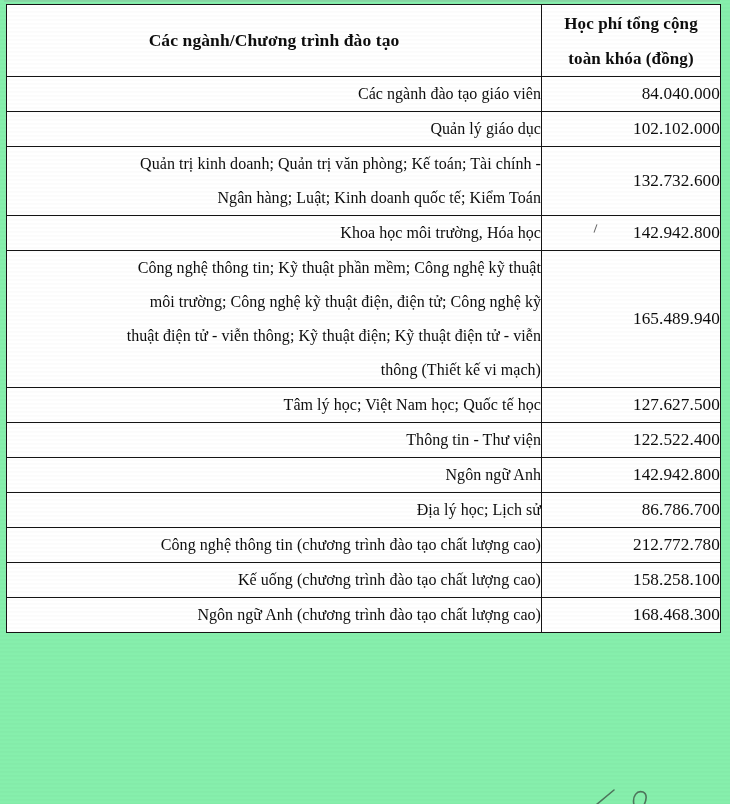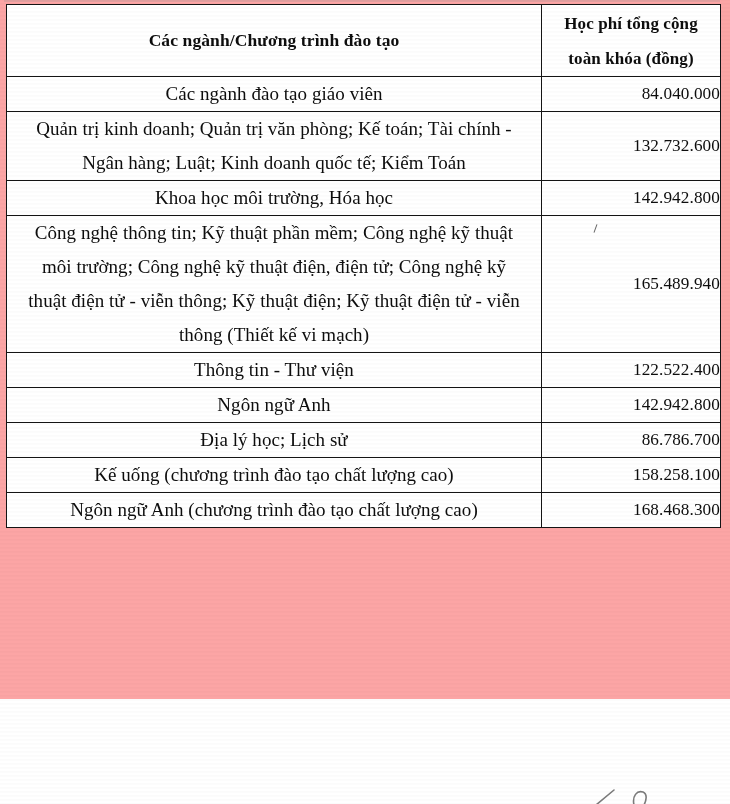--- a/index.html
+++ b/index.html
@@ -15,22 +15,22 @@
     color: #0d0d0d;
     position: relative;
   }
 
   
   #page {
     position: absolute;
     left: 0;
     top: 0;
     width: 730px;
-    height: 699px;
-    background: #fca5a5;
+    height: 804px;
+    background: #86efac;
   }
 
   
   #scan-noise {
     position: absolute;
     left: 0; top: 0;
     width: 730px; height: 804px;
     pointer-events: none;
     opacity: 0.055;
     background:
@@ -72,22 +72,22 @@
     height: 71px;
     letter-spacing: 0.1px;
   }
   .hdr-cell.fee {
     font-size: 17px;
   }
   .hdr-line { display: block; white-space: nowrap; }
 
   
   .prog-cell {
-    text-align: center;
-    font-size: 19px;
+    text-align: right;
+    font-size: 16px;
     line-height: 34px;
     padding: 1px 0 1px 9px;
     letter-spacing: 0.05px;
   }
   .prog-line { display: block; white-space: nowrap; }
 
   .fee-cell {
     text-align: right;
     font-size: 17.2px;
     line-height: 34px;
@@ -166,20 +166,26 @@
     </thead>
     <tbody>
 
       <tr class="r-1">
         <td class="prog-cell">
           <span class="prog-line">Các ngành đào tạo giáo viên</span>
         </td>
         <td class="fee-cell">84.040.000</td>
       </tr>
 
+      <tr class="r-1">
+        <td class="prog-cell">
+          <span class="prog-line">Quản lý giáo dục</span>
+        </td>
+        <td class="fee-cell">102.102.000</td>
+      </tr>
 
       <tr class="r-2">
         <td class="prog-cell">
           <span class="prog-line">Quản trị kinh doanh; Quản trị văn phòng; Kế toán; Tài chính -</span>
           <span class="prog-line">Ngân hàng; Luật; Kinh doanh quốc tế; Kiểm Toán</span>
         </td>
         <td class="fee-cell">132.732.600</td>
       </tr>
 
       <tr class="r-1">
@@ -194,20 +200,26 @@
           <span class="prog-line">Công nghệ thông tin; Kỹ thuật phần mềm; Công nghệ kỹ thuật</span>
           <span class="prog-line">môi trường; Công nghệ kỹ thuật điện, điện tử; Công nghệ kỹ</span>
           <span class="prog-line">thuật điện tử - viễn thông; Kỹ thuật điện; Kỹ thuật điện tử - viễn</span>
           <span class="prog-line">thông (Thiết kế vi mạch)</span>
         </td>
         <td class="fee-cell">165.489.940</td>
       </tr>
 
 
 
+      <tr class="r-1">
+        <td class="prog-cell">
+          <span class="prog-line">Tâm lý học; Việt Nam học; Quốc tế học</span>
+        </td>
+        <td class="fee-cell">127.627.500</td>
+      </tr>
 
       <tr class="r-1">
         <td class="prog-cell">
           <span class="prog-line">Thông tin - Thư viện</span>
         </td>
         <td class="fee-cell">122.522.400</td>
       </tr>
 
 
       <tr class="r-1">
@@ -217,20 +229,26 @@
         <td class="fee-cell">142.942.800</td>
       </tr>
 
       <tr class="r-1">
         <td class="prog-cell">
           <span class="prog-line">Địa lý học; Lịch sử</span>
         </td>
         <td class="fee-cell">86.786.700</td>
       </tr>
 
+      <tr class="r-1">
+        <td class="prog-cell">
+          <span class="prog-line">Công nghệ thông tin (chương trình đào tạo chất lượng cao)</span>
+        </td>
+        <td class="fee-cell">212.772.780</td>
+      </tr>
 
       <tr class="r-1">
         <td class="prog-cell">
           <span class="prog-line">Kế uống (chương trình đào tạo chất lượng cao)</span>
         </td>
         <td class="fee-cell">158.258.100</td>
       </tr>
 
       <tr class="r-1">
         <td class="prog-cell">

